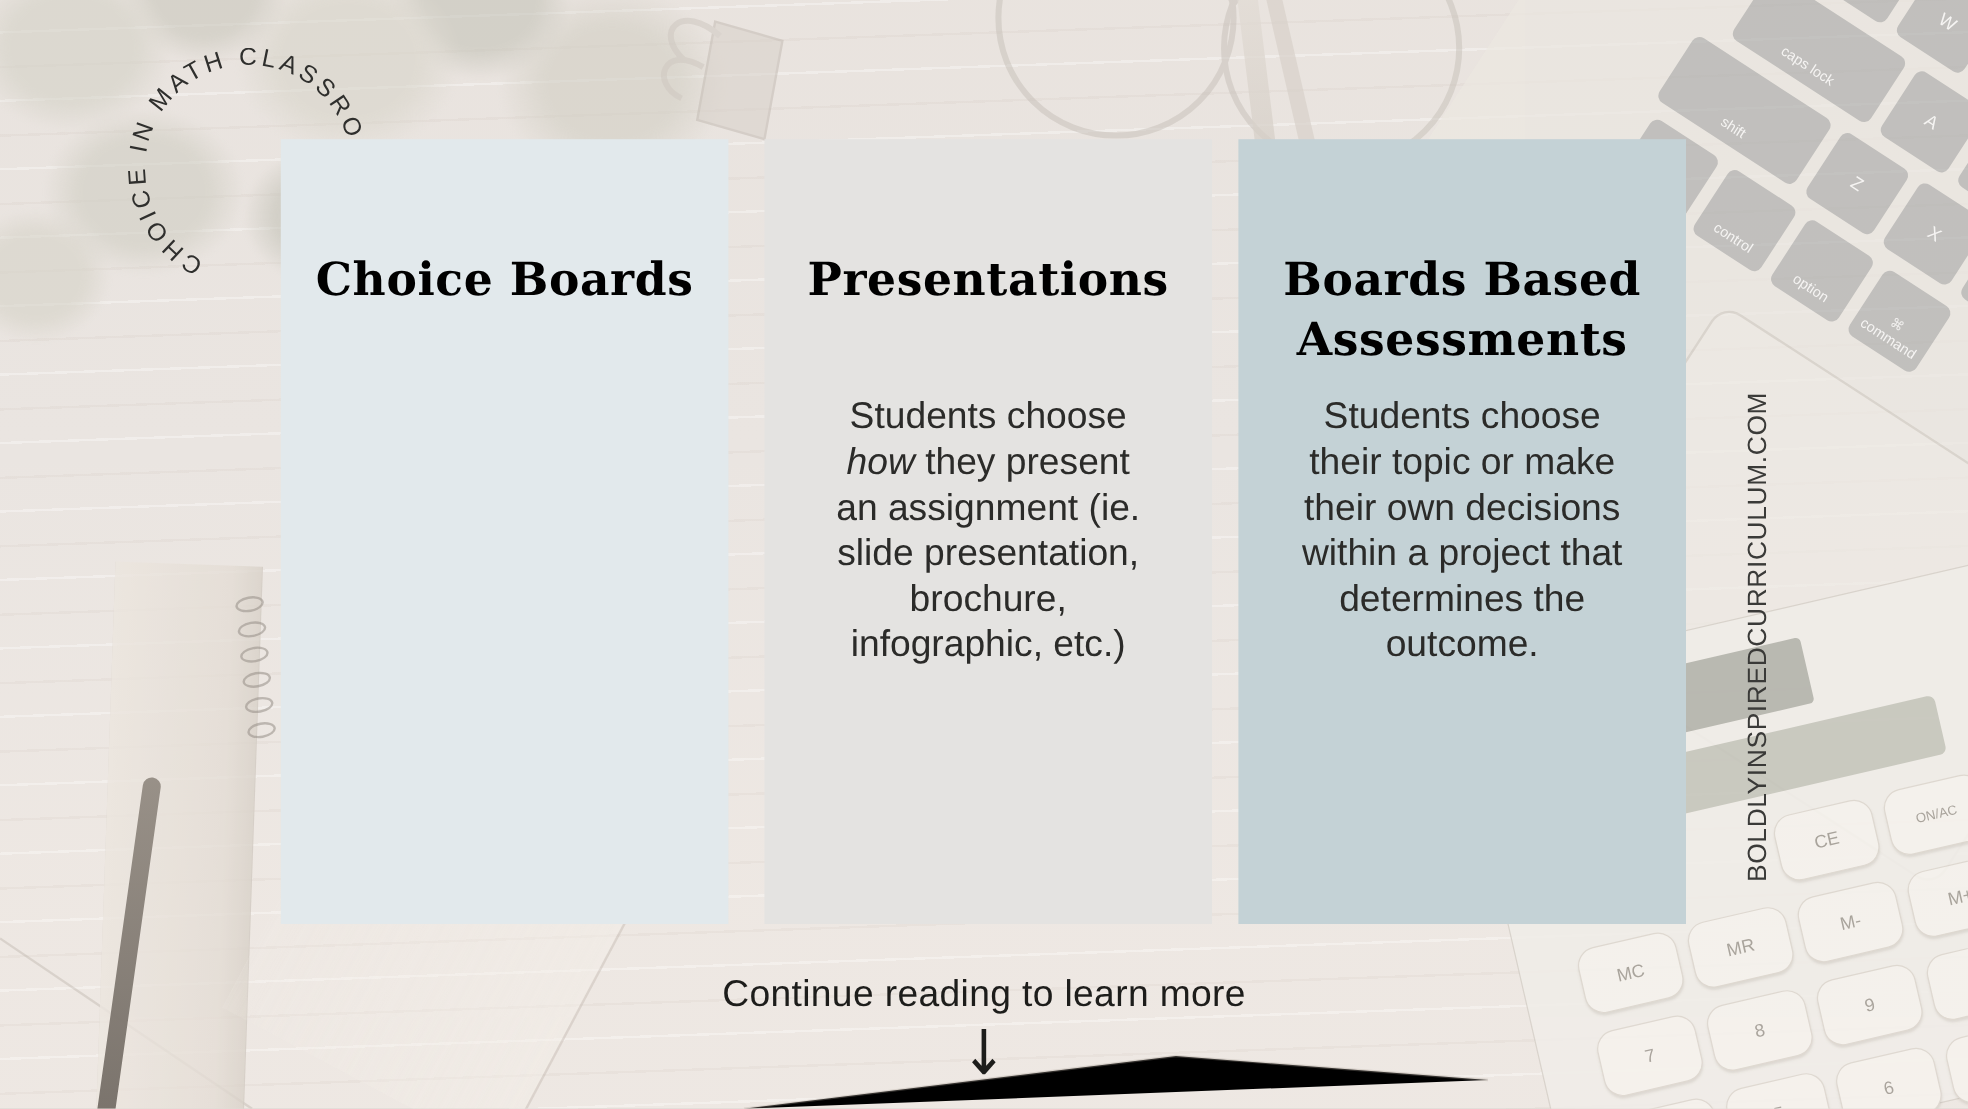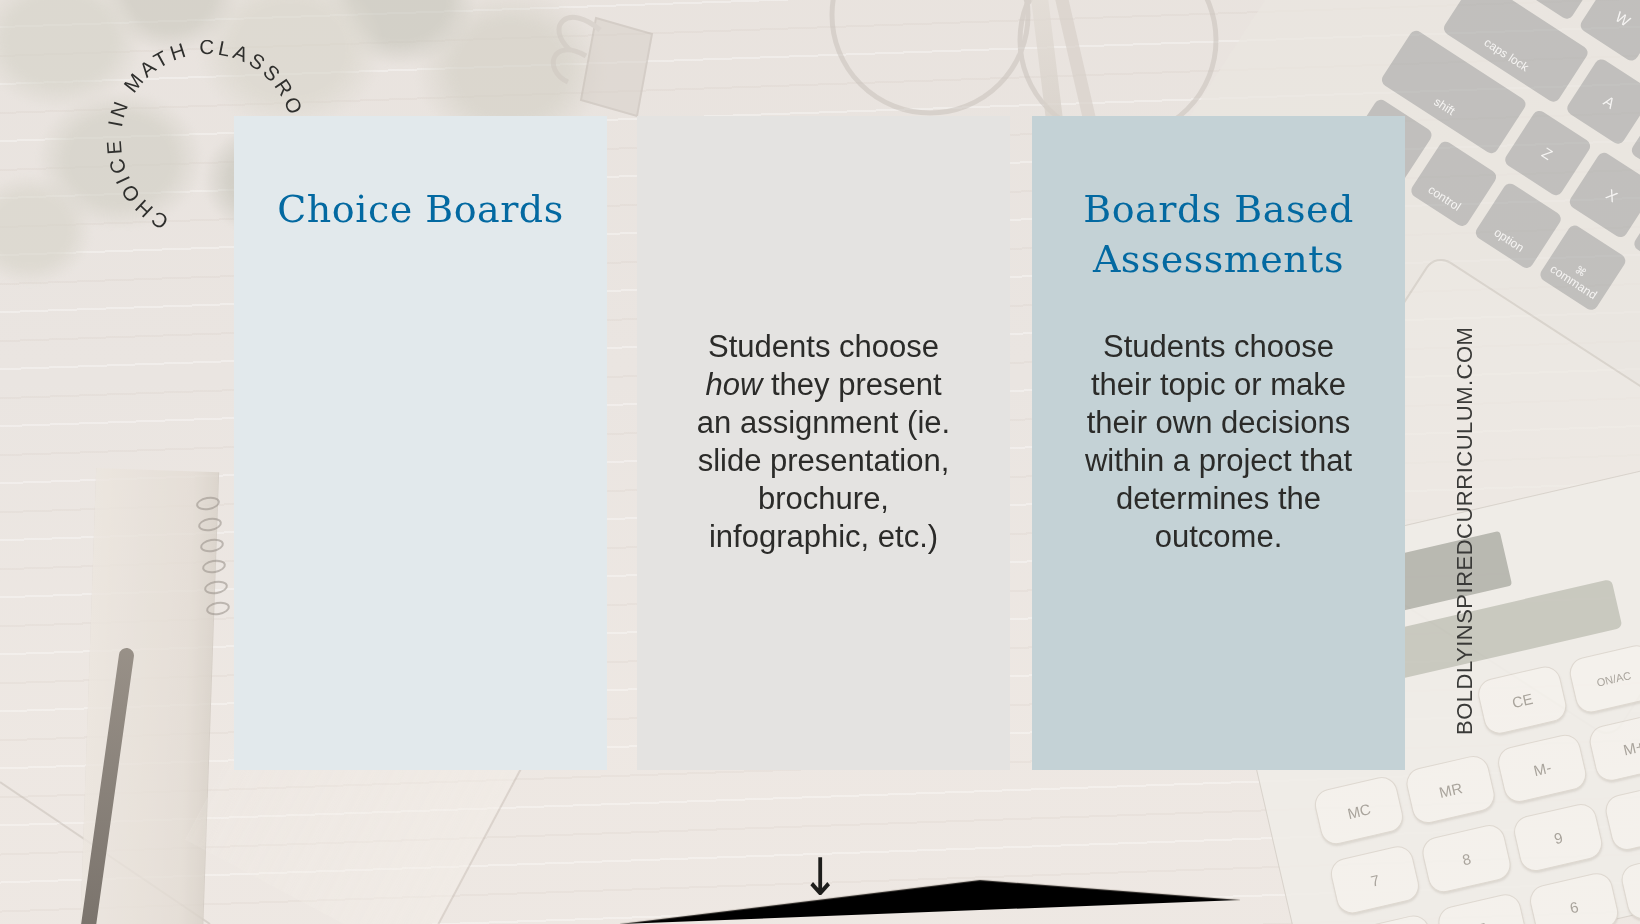--- a/index.html
+++ b/index.html
@@ -69,23 +69,23 @@
   .calc-key.small-label{font-size:11px;text-align:center;line-height:12px;}
 
   
   .logo-arc{position:absolute;left:95px;top:40px;}
   .logo-arc text{font-family:"Liberation Sans",sans-serif;font-size:20.5px;fill:#2f2f2d;letter-spacing:2px;}
 
   .card{position:absolute;top:116px;width:373px;height:654px;}
   .card-1{left:234px;background:#e2e9ec;}
   .card-2{left:637px;background:#e4e3e1;}
   .card-3{left:1032px;background:#c4d2d6;}
-  .card h2{position:absolute;top:68px;left:0;right:0;margin:0;text-align:center;
-    font-family:"DejaVu Serif",serif;font-weight:400;font-size:38px;line-height:50px;
-    color:#0369a1;white-space:pre-line;letter-spacing:.5px;}
+  .card h2{position:absolute;top:92px;left:0;right:0;margin:0;text-align:center;
+    font-family:"DejaVu Serif",serif;font-weight:700;font-size:38px;line-height:50px;
+    color:#000000;white-space:pre-line;letter-spacing:.5px;}
   .card .body{position:absolute;top:212px;left:0;right:0;margin:0;text-align:center;
     font-family:"Liberation Sans",sans-serif;font-size:31px;line-height:38px;color:#2b2b29;white-space:pre-line;}
   .card .body em{}
 
   .site{position:absolute;left:1452px;top:735px;transform:rotate(-90deg);transform-origin:0 0;
     font-size:22px;letter-spacing:.5px;color:#3a3a38;white-space:nowrap;}
 
   .footer-text{position:absolute;top:810px;left:0;width:100%;text-align:center;
     font-size:31px;letter-spacing:.3px;color:#1d1d1b;}
   .footer-arrow{position:absolute;top:854px;left:0;width:100%;text-align:center;
@@ -220,35 +220,37 @@
     <path id="arcPath" d="M 74.8 177.6 A 86 86 0 1 1 184.9 145.6" fill="none"></path>
     <text>
       <textPath href="#arcPath" textLength="400" lengthAdjust="spacing">CHOICE IN MATH CLASSROOMS</textPath>
     </text>
   </svg>
 
   <div class="card card-1">
     <h2>Choice Boards</h2>
   </div>
   <div class="card card-2">
+    <h2>Presentations</h2>
     <p class="body"><span>Students choose
 </span><em>how</em><span> they present
 an assignment (ie.
 slide presentation,
 brochure,
 infographic, etc.)</span></p>
   </div>
   <div class="card card-3">
     <h2>Boards Based
 Assessments</h2>
     <p class="body"><span>Students choose
 their topic or make
 their own decisions
 within a project that
 determines the
 outcome.</span></p>
   </div>
 
   <div class="site">BOLDLYINSPIREDCURRICULUM.COM</div>
 
+  <div class="footer-text">Continue reading to learn more</div>
   <div class="footer-arrow">↓</div>
 
 </div>
 
 </body></html>

